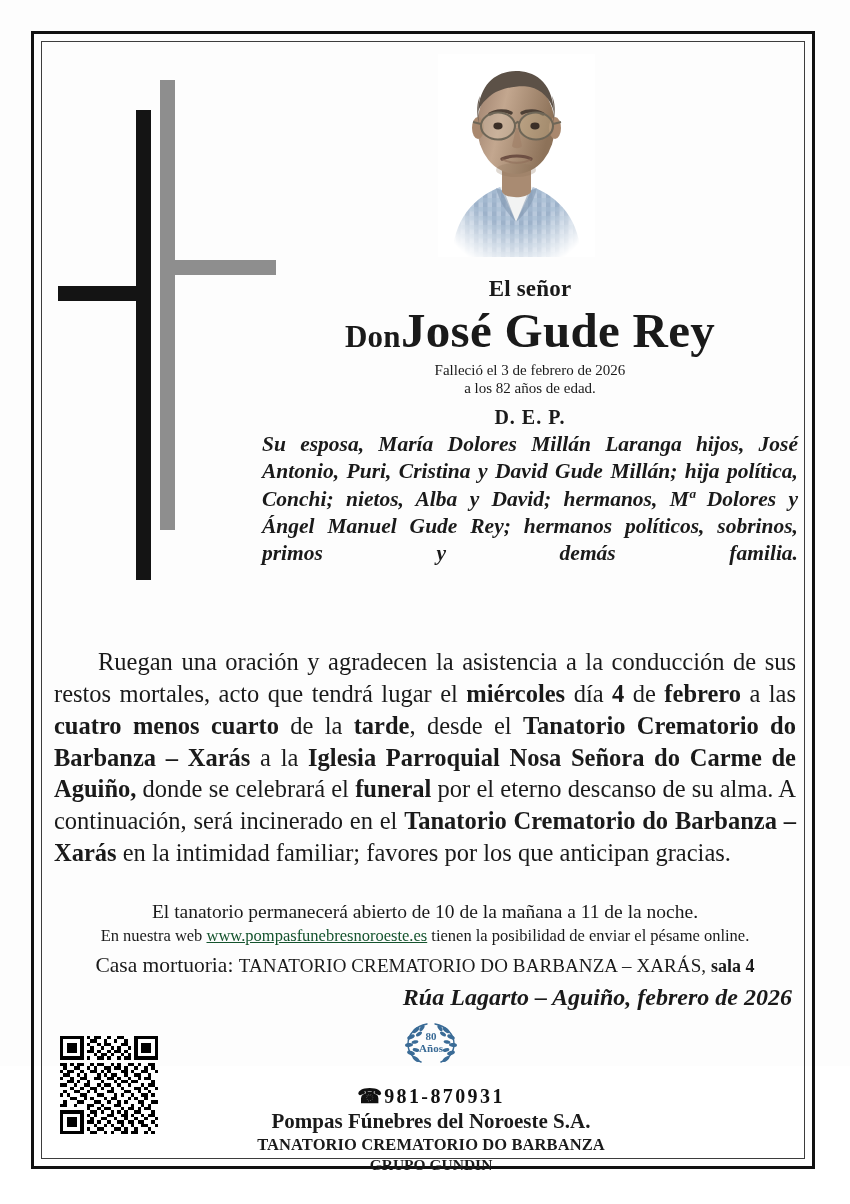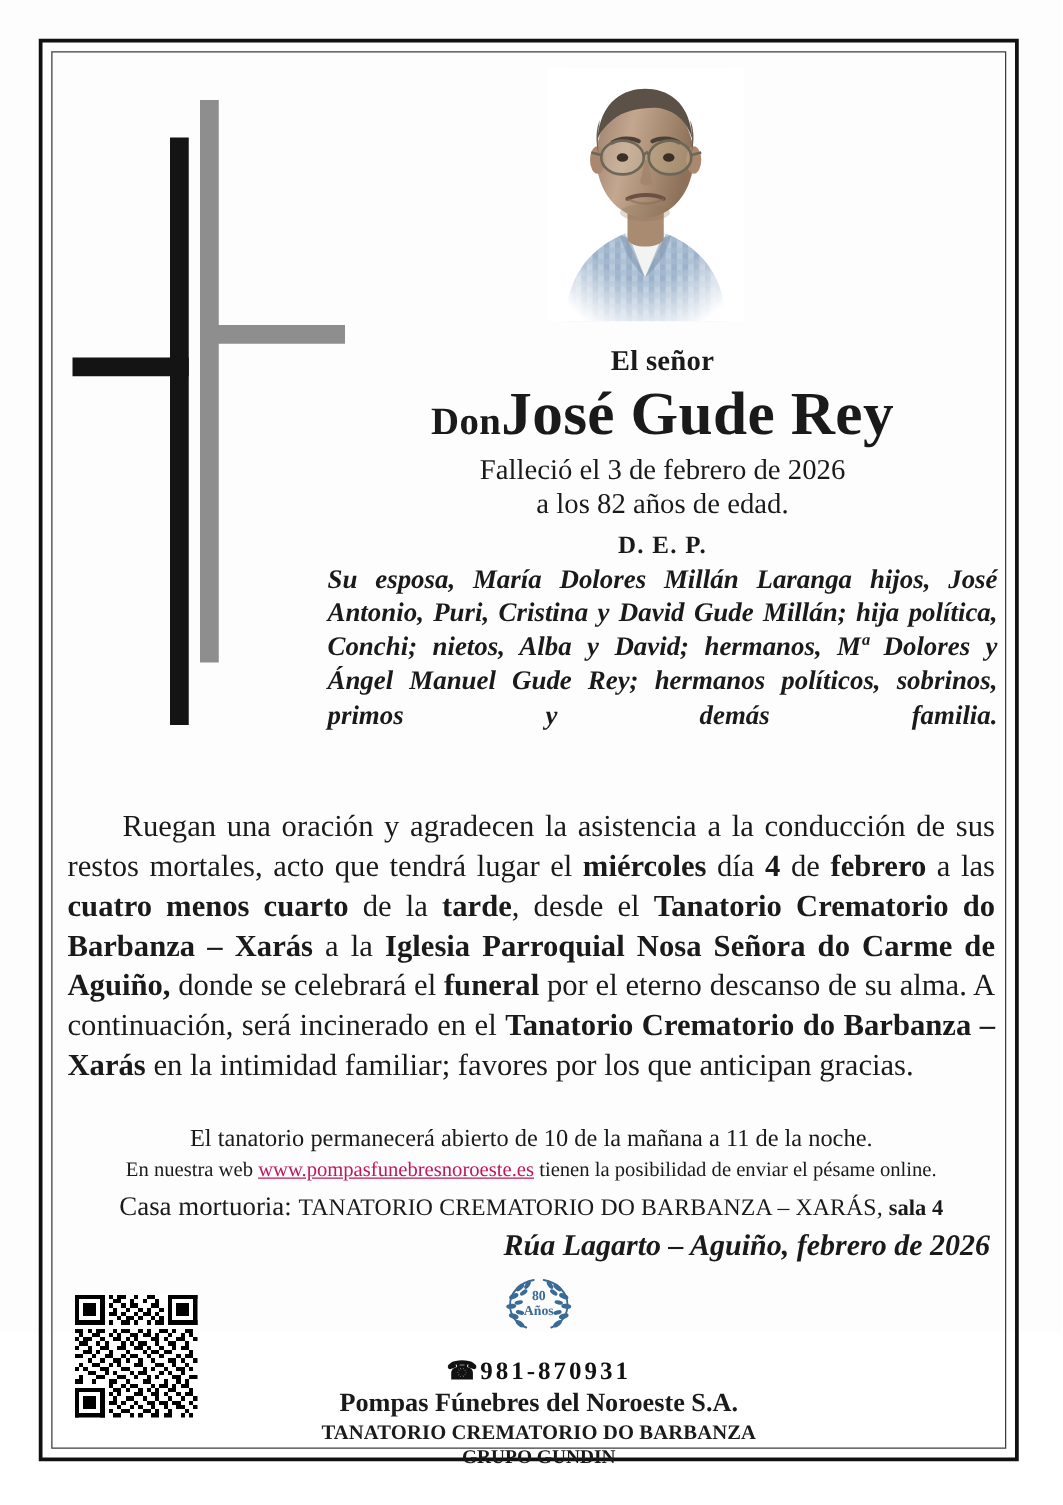--- a/index.html
+++ b/index.html
@@ -101,21 +101,21 @@
     font-weight: bold;
     letter-spacing: .3px;
     vertical-align: baseline;
   }
   .name {
     font-size: 49px;
     font-weight: bold;
     letter-spacing: .3px;
   }
   .died {
-    font-size: 23px;
+    font-size: 15px;
     margin: 6px 0 0 0;
     line-height: 1.18;
   }
   .dep {
     font-size: 20px;
     font-weight: bold;
     letter-spacing: 1px;
     margin: 9px 0 2px 0;
   }
   .family {
@@ -155,21 +155,21 @@
   .line-web {
     position: absolute;
     left: 8px;
     top: 880px;
     width: 742px;
     text-align: center;
     font-size: 16.5px;
     line-height: 1.2;
   }
   .line-web a, .weburl {
-    color: #be185d;
+    color: #14532d;
     text-decoration: underline;
   }
 
   .line-casa {
     position: absolute;
     left: 8px;
     top: 906px;
     width: 742px;
     text-align: center;
     font-size: 19px;

